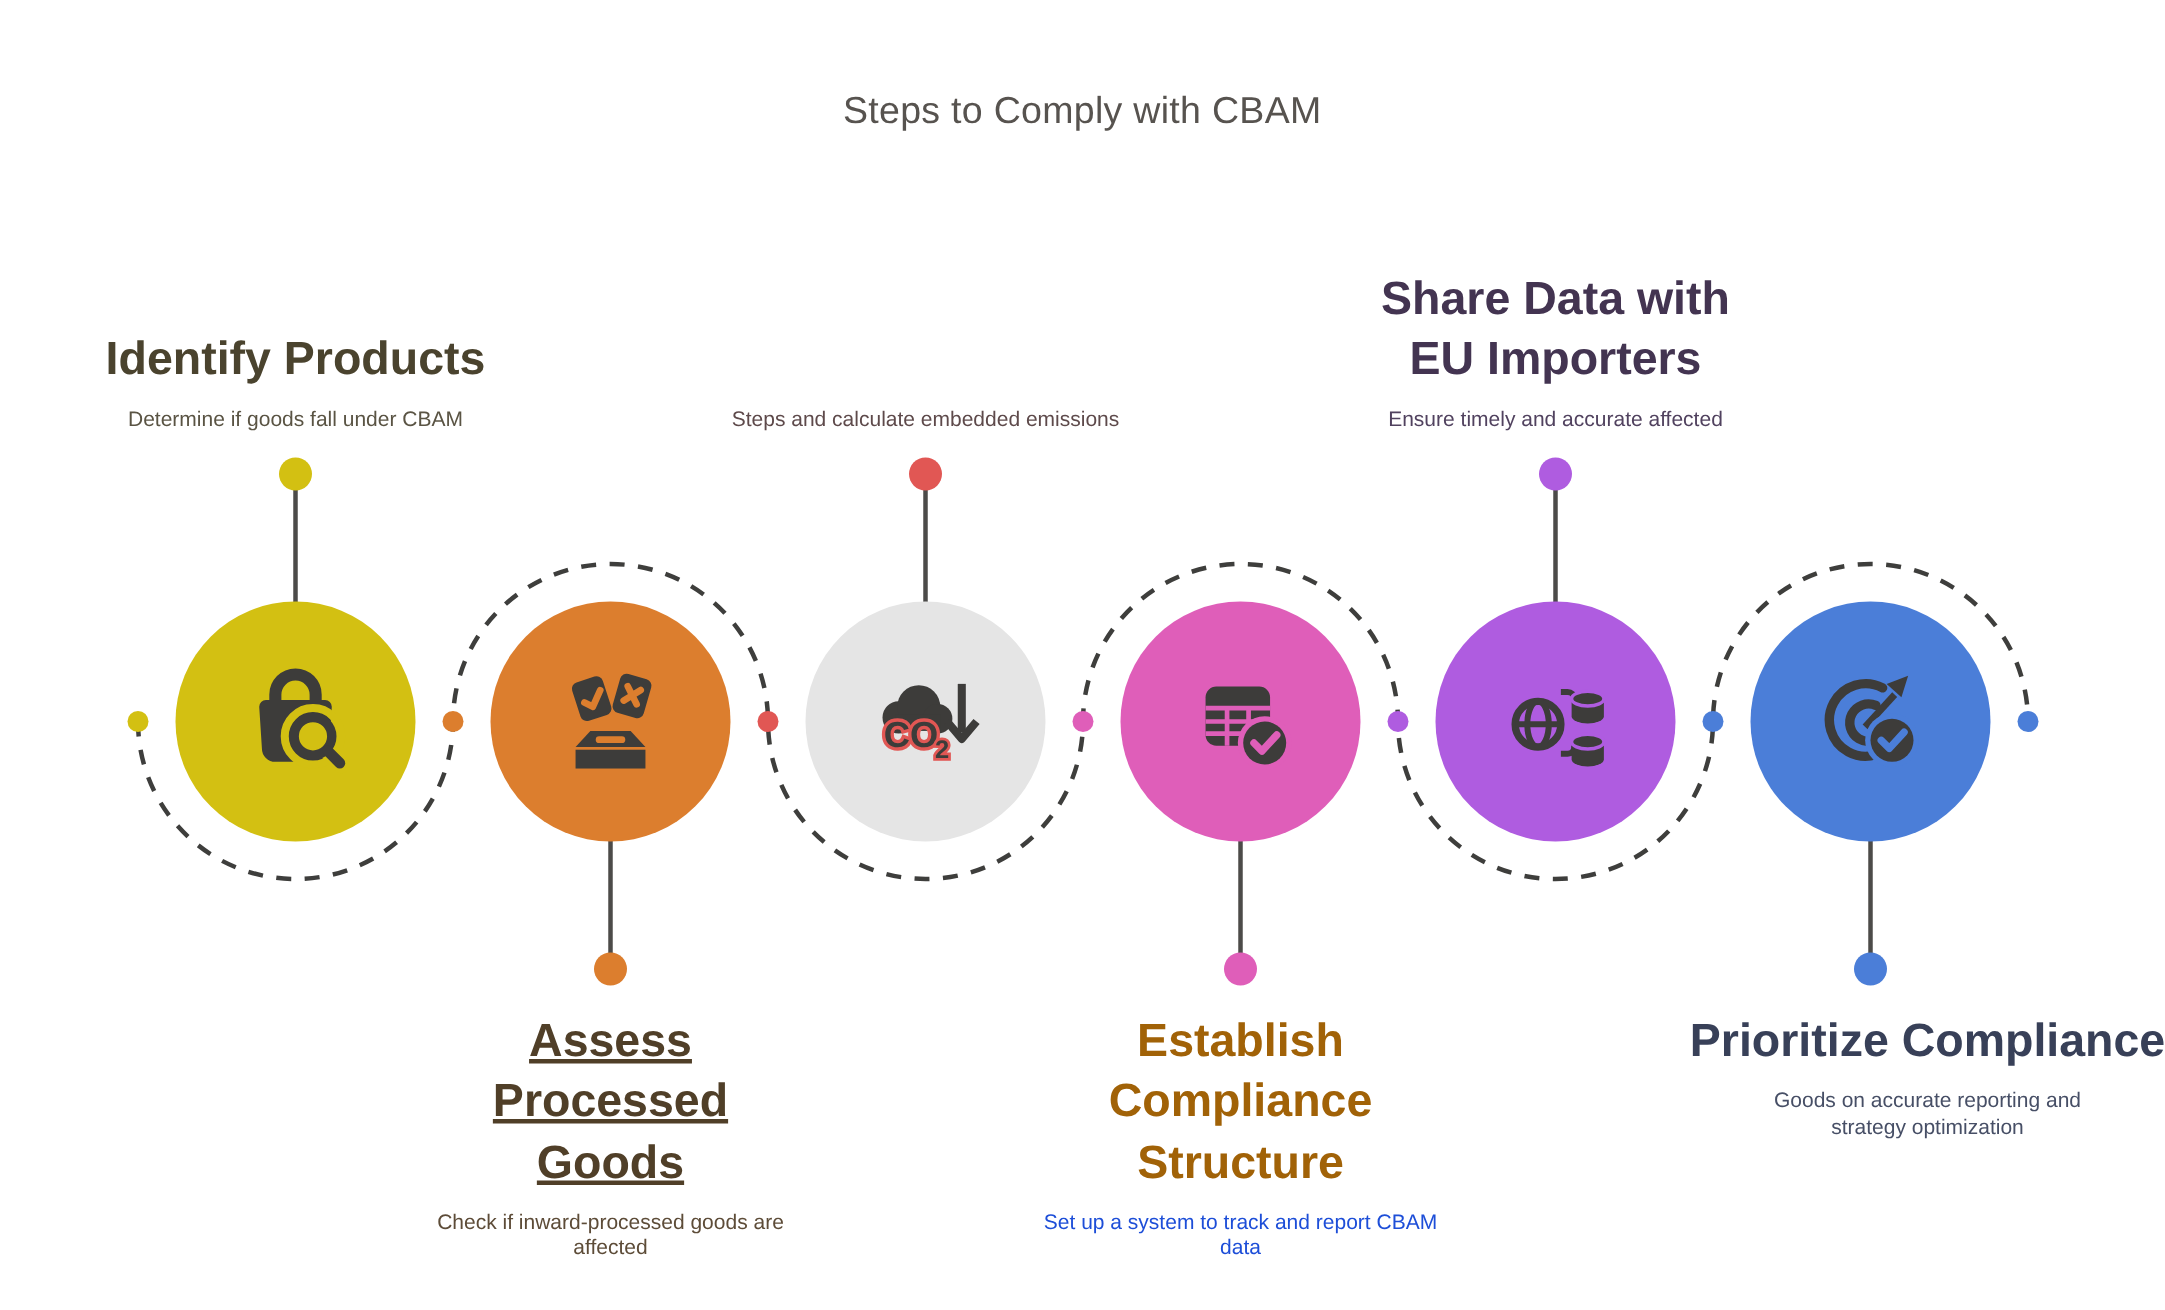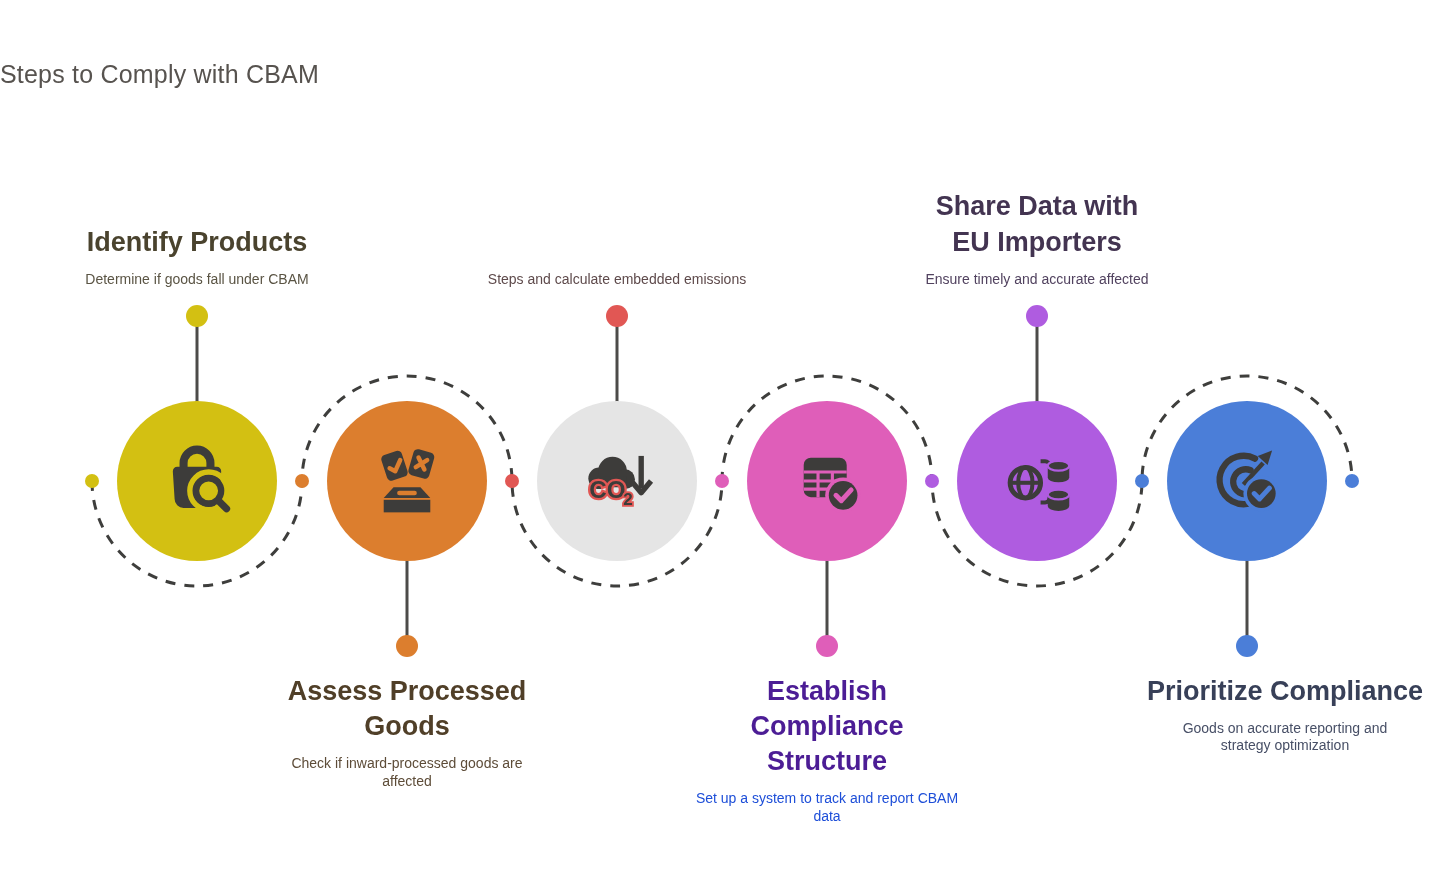--- a/index.html
+++ b/index.html
@@ -5,36 +5,36 @@
   html,body{margin:0;padding:0;background:#ffffff;}
   .canvas{
     position:relative;
     width:1443px;height:873px;
     background:#ffffff;
     font-family:"Liberation Sans","DejaVu Sans",sans-serif;
     overflow:hidden;
   }
   .main-title{
     position:absolute;top:60px;left:0;width:100%;
-    text-align:left;font-size:25px;font-weight:400;
+    text-align:center;font-size:25px;font-weight:400;
     color:#57534f;margin:0;letter-spacing:.2px;
   }
   .overlay-svg{position:absolute;left:0;top:0;}
   .circle{
     position:absolute;top:401px;width:160px;height:160px;border-radius:50%;
     display:flex;align-items:center;justify-content:center;
   }
   .c1{left:117px}.c2{left:327px}.c3{left:537px}.c4{left:747px}.c5{left:957px}.c6{left:1167px}
   .icon{color:#3d3c3a;}
   .step-text{position:absolute;width:320px;text-align:center;}
   .pos-top{bottom:585px;}
   .pos-bottom{top:674px;}
   .s1{left:37px}.s2{left:247px}.s3{left:457px}.s4{left:667px}.s5{left:877px}.s6{left:1125px}
   .step-title{
-    font-size:27px;font-weight:700;line-height:1.3;
+    font-size:31px;font-weight:700;line-height:1.3;
     margin:0 auto 11px auto;
   }
   .step-subtitle{
     font-size:14px;font-weight:400;line-height:1.24;
     margin:0 auto;
   }
   .s1 .step-subtitle{max-width:265px}
   .s2 .step-title{max-width:240px}
   .s2 .step-subtitle{max-width:250px}
   .s3 .step-subtitle{max-width:285px}
@@ -86,21 +86,21 @@
       <path d="M33 40 v-12 a15 15 0 0 1 30 0 v12" fill="none" stroke="currentColor" stroke-width="9" stroke-linecap="round"></path>
       <path d="M26 32 h44 a5 5 0 0 1 5 5 l-2 31 a10 10 0 0 1 -10 10 h-30 a10 10 0 0 1 -10 -10 l-2 -31 a5 5 0 0 1 5 -5 z" fill="currentColor"></path>
       <circle cx="61" cy="59" r="21" fill="none" style="stroke:var(--c)" stroke-width="6"></circle>
       <line x1="72" y1="70" x2="82" y2="80" style="stroke:var(--c)" stroke-width="13" stroke-linecap="round"></line>
       <circle cx="61" cy="59" r="14" style="fill:var(--c)" stroke="currentColor" stroke-width="7"></circle>
       <line x1="72" y1="70" x2="81" y2="79" stroke="currentColor" stroke-width="8" stroke-linecap="round"></line>
     </svg>
   </div>
 
   <div class="step-text pos-bottom s2">
-    <div class="step-title" style="color: rgb(80, 63, 40);">Assess Processed Goods</div>
+    <div class="step-title" style="color: rgb(80, 63, 40); text-decoration: underline;">Assess Processed Goods</div>
     <div class="step-subtitle" style="color: rgb(93, 76, 56);">Check if inward-processed goods are affected</div>
   </div>
   <div class="circle c2" style="background-color: rgb(220, 126, 46); --c: #dc7e2e;">
     <svg class="icon" viewBox="0 0 96 96" width="86" height="86">
       <g transform="rotate(-18 34 31)">
         <rect x="22" y="16" width="24" height="30" rx="5" fill="currentColor"></rect>
         <path d="M28 32 l5 5 l9 -10" fill="none" style="stroke:var(--c)" stroke-width="5" stroke-linecap="round" stroke-linejoin="round"></path>
       </g>
       <g transform="rotate(16 64 29)">
         <rect x="52" y="14" width="24" height="30" rx="5" fill="currentColor"></rect>
@@ -122,21 +122,21 @@
       <circle cx="57" cy="46" r="11" fill="currentColor"></circle>
       <rect x="26" y="43" width="33" height="12" fill="currentColor"></rect>
       <text x="17" y="67" font-size="27" font-weight="bold" fill="currentColor" style="stroke:var(--c)" stroke-width="5" paint-order="stroke" font-family="Liberation Sans, DejaVu Sans, sans-serif">CO</text>
       <text x="55" y="75" font-size="19" font-weight="bold" fill="currentColor" style="stroke:var(--c)" stroke-width="4" paint-order="stroke" font-family="Liberation Sans, DejaVu Sans, sans-serif">2</text>
       <line x1="75" y1="20" x2="75" y2="56" stroke="currentColor" stroke-width="6"></line>
       <path d="M64 48 l11 13 l11 -13" fill="none" stroke="currentColor" stroke-width="6" stroke-linejoin="round"></path>
     </svg>
   </div>
 
   <div class="step-text pos-bottom s4">
-    <div class="step-title" style="color: #4c1d95;">Establish Compliance Structure</div>
+    <div class="step-title" style="color: #a16207;">Establish Compliance Structure</div>
     <div class="step-subtitle" style="color: #1d4ed8;">Set up a system to track and report CBAM data</div>
   </div>
   <div class="circle c4" style="background-color: rgb(223, 94, 185); --c: #df5eb9;">
     <svg class="icon" viewBox="0 0 96 96" width="86" height="86">
       <rect x="22" y="22" width="48" height="44" rx="8" fill="currentColor"></rect>
       <path d="M22 38 h48 M22 48 h48 M22 57 h48" style="stroke:var(--c)" stroke-width="3.5"></path>
       <path d="M38 38 v28 M54 38 v28" style="stroke:var(--c)" stroke-width="3.5"></path>
       <circle cx="66" cy="64" r="20" style="fill:var(--c)"></circle>
       <circle cx="66" cy="64" r="16" fill="currentColor"></circle>
       <path d="M58 64 l6 6 l11 -12" fill="none" style="stroke:var(--c)" stroke-width="5.5" stroke-linecap="round" stroke-linejoin="round"></path>

